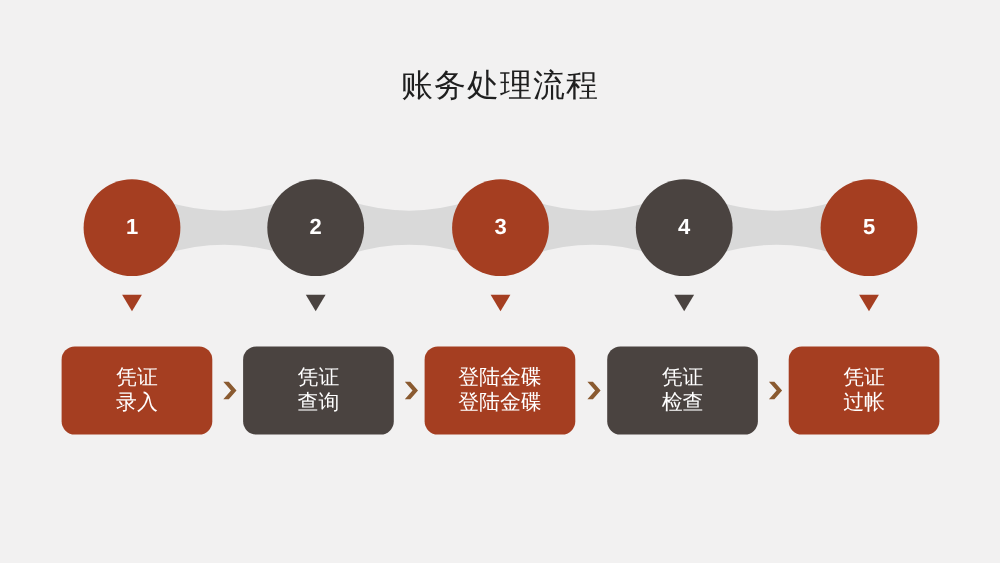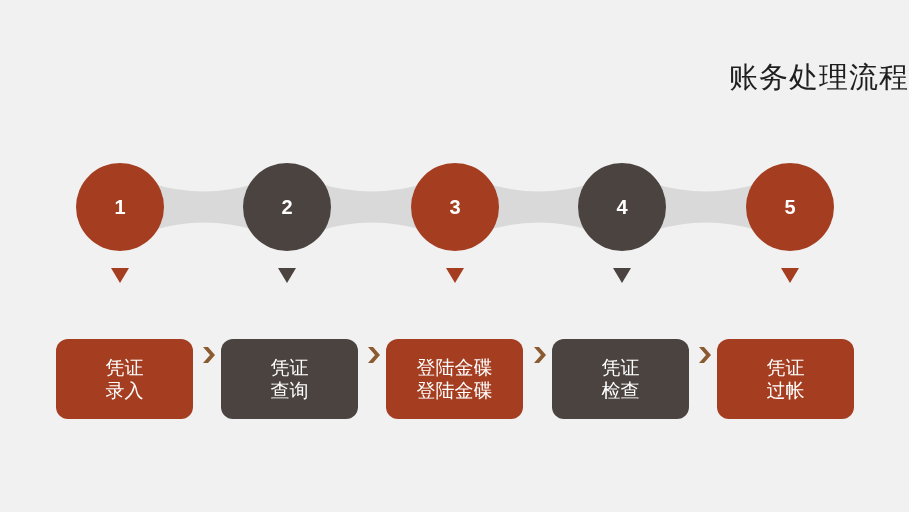--- a/index.html
+++ b/index.html
@@ -1,24 +1,24 @@
 <!DOCTYPE html>
 <html><head>
 <meta charset="utf-8">
 <style>
   html, body { margin:0; padding:0; }
   body { width:909px; height:512px; background:#f2f1f1; position:relative; overflow:hidden;
          font-family:"DejaVu Sans", "Liberation Sans", sans-serif; }
-  .title { position:absolute; left:0; width:909px; top:58px; text-align:right; font-size:29px; color:#1f1f1f; letter-spacing:1px; }
+  .title { position:absolute; left:0; width:909px; top:58px; text-align:center; font-size:29px; color:#1f1f1f; letter-spacing:1px; }
   .connectors { position:absolute; left:0; top:0; }
   .circle { position:absolute; width:88px; height:88px; border-radius:50%; display:flex; align-items:center; justify-content:center;
             color:#fff; font-family:"Liberation Sans", sans-serif; font-weight:bold; font-size:20px; top:163px; }
   .tri { position:absolute; top:268px; width:0; height:0; border-left:9px solid transparent; border-right:9px solid transparent; border-top:15px solid #a53e21; }
   .box { position:absolute; top:315px; width:137px; height:80px; border-radius:12px; color:#fff; display:flex; flex-direction:column;
-         align-items:center; justify-content:center; font-size:19px; line-height:23px; text-align:center;margin-top:24px; }
+         align-items:center; justify-content:center; font-size:19px; line-height:23px; text-align:center; }
   .chev { position:absolute; top:346px; width:14px; height:18px; }
   .red { background:#a53e21; }
   .dark { background:#4a4340; }
 </style>
 </head>
 <body>
 
 <div class="title">账务处理流程</div>
 
 <svg class="connectors" width="909" height="512">

